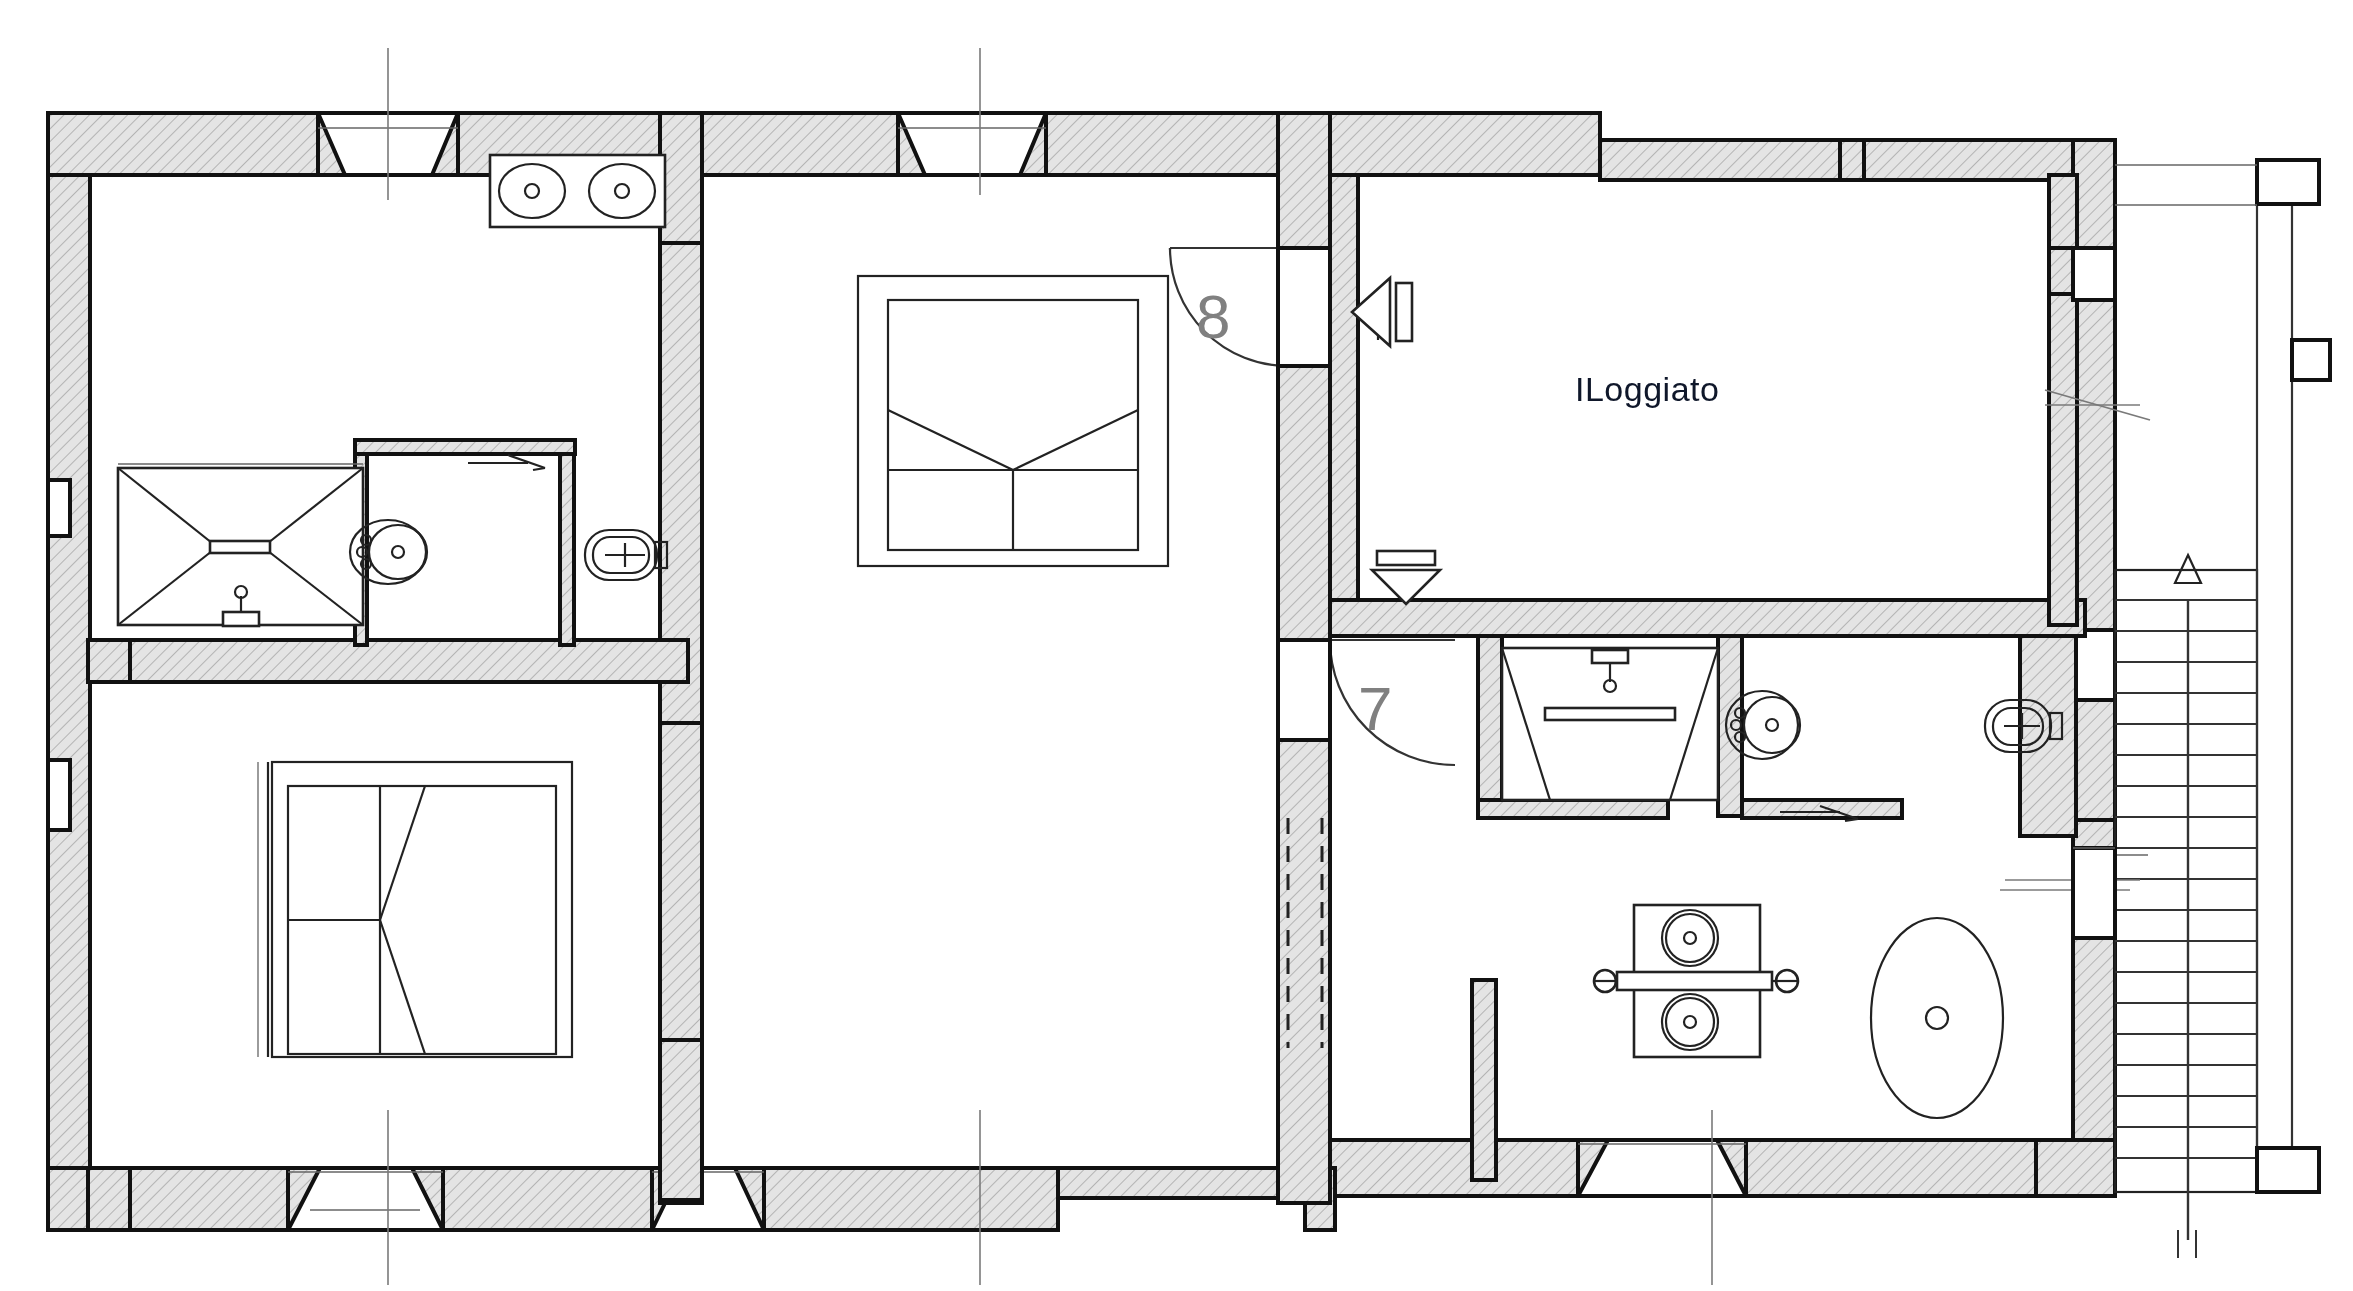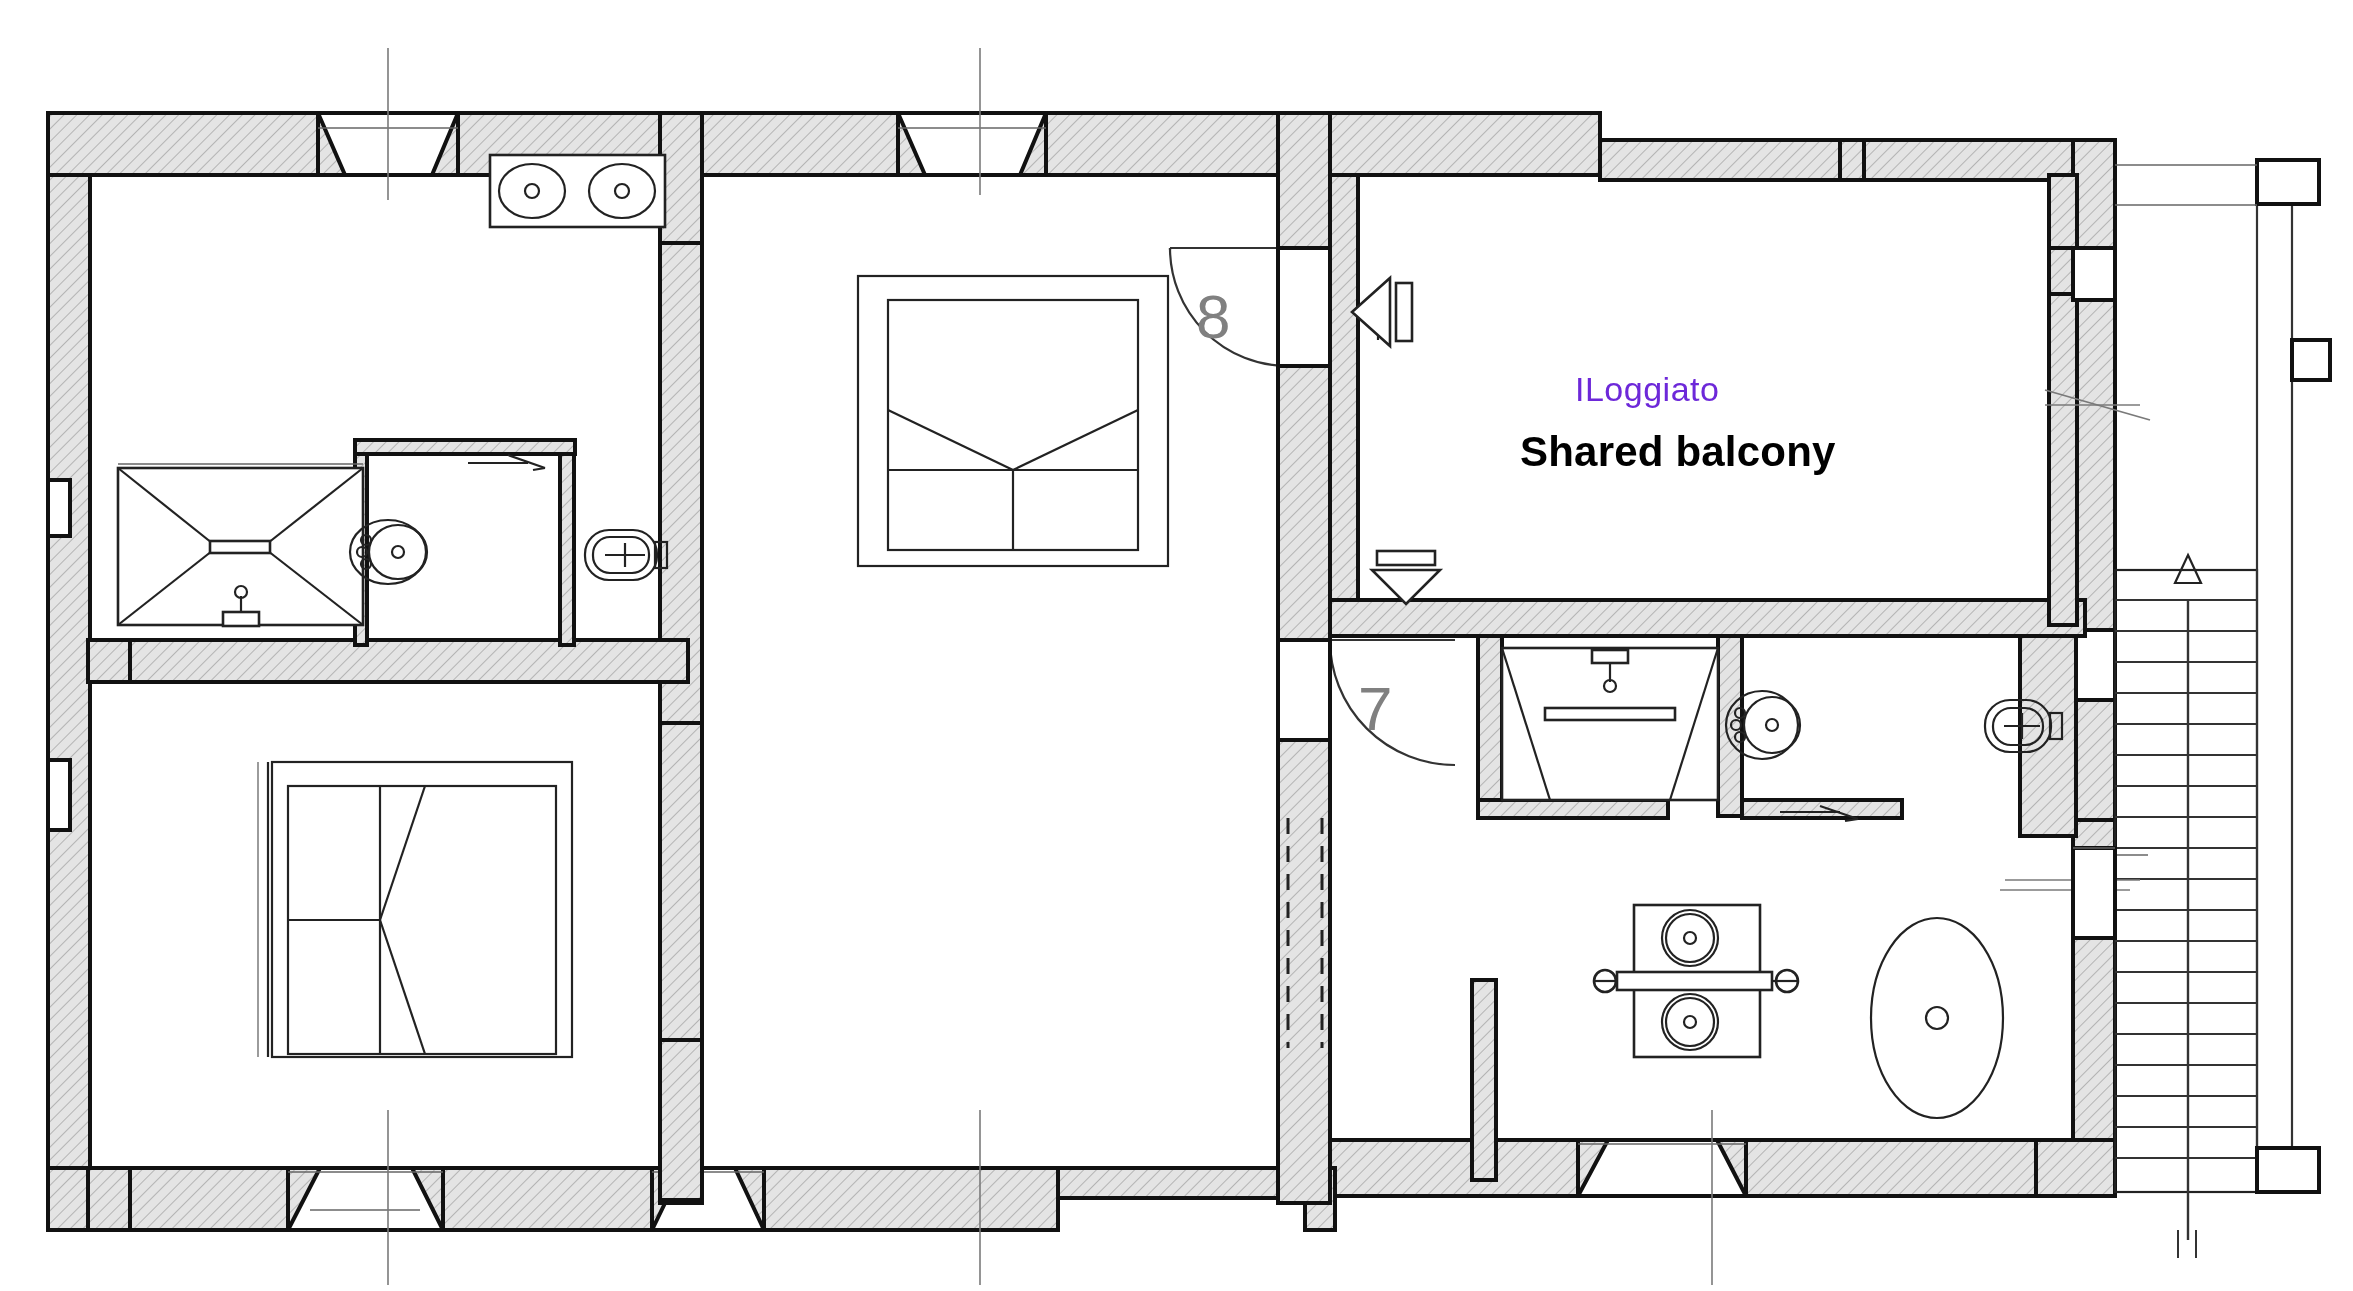--- a/index.html
+++ b/index.html
@@ -1,21 +1,21 @@
 <!DOCTYPE html>
 <html><head>
 <meta charset="utf-8">
 <title>Floor Plan</title>
 <style>
   html,body{margin:0;padding:0;background:#ffffff;}
   body{font-family:"Liberation Sans",sans-serif;}
   #stage{position:relative;width:2353px;height:1291px;background:#ffffff;overflow:hidden;}
   #plan{position:absolute;left:0;top:0;width:2353px;height:1291px;}
   .lbl{position:absolute;white-space:nowrap;}
-  #label-italian{left:1575px;top:370px;font-size:34px;color:#6d28d9;font-weight:400;letter-spacing:.5px;}
+  #label-italian{left:1575px;top:370px;font-size:34px;color:#0f172a;font-weight:400;letter-spacing:.5px;}
   #label-english{left:1520px;top:428px;font-size:42px;color:#000;font-weight:700;letter-spacing:.2px;}
 </style>
 </head>
 <body>
 
 <div id="stage">
 
   <svg id="plan" viewBox="0 0 2353 1291" xmlns="http://www.w3.org/2000/svg">
     <defs>
       <pattern id="wallhatch" patternUnits="userSpaceOnUse" width="9" height="9" patternTransform="rotate(45)">
@@ -369,15 +369,14 @@
     <g>
       <rect class="wt" x="2073" y="248" width="42" height="52"></rect>
       <rect class="wt" x="2073" y="848" width="42" height="90"></rect>
       <line class="hair" x1="2073" y1="848" x2="2115" y2="848"></line>
     </g>
 
   </svg>
 
   <div class="lbl" id="label-italian">ILoggiato</div>
 
-  <div class="lbl" id="label-english">Shared balcony</div>
 
 </div>
 
 </body></html>

